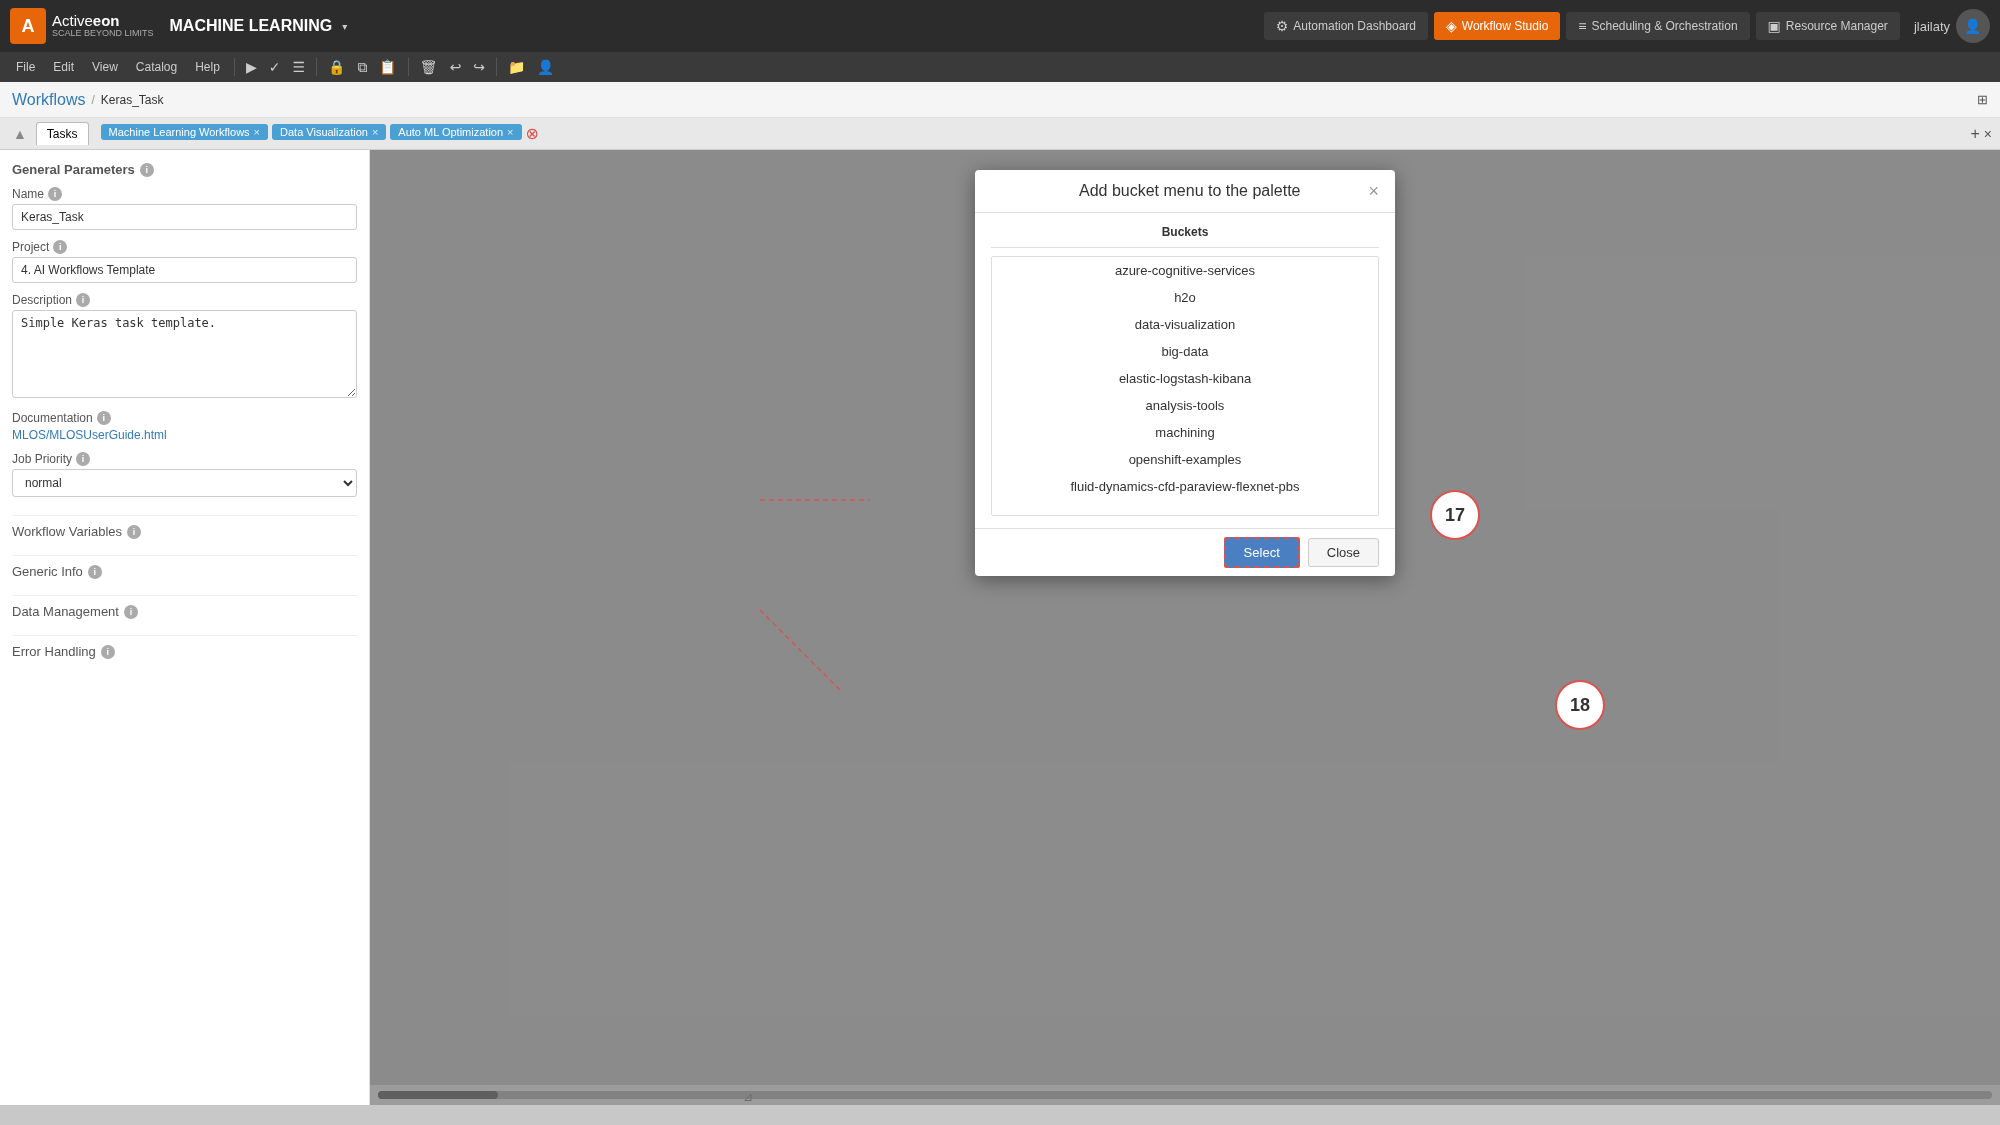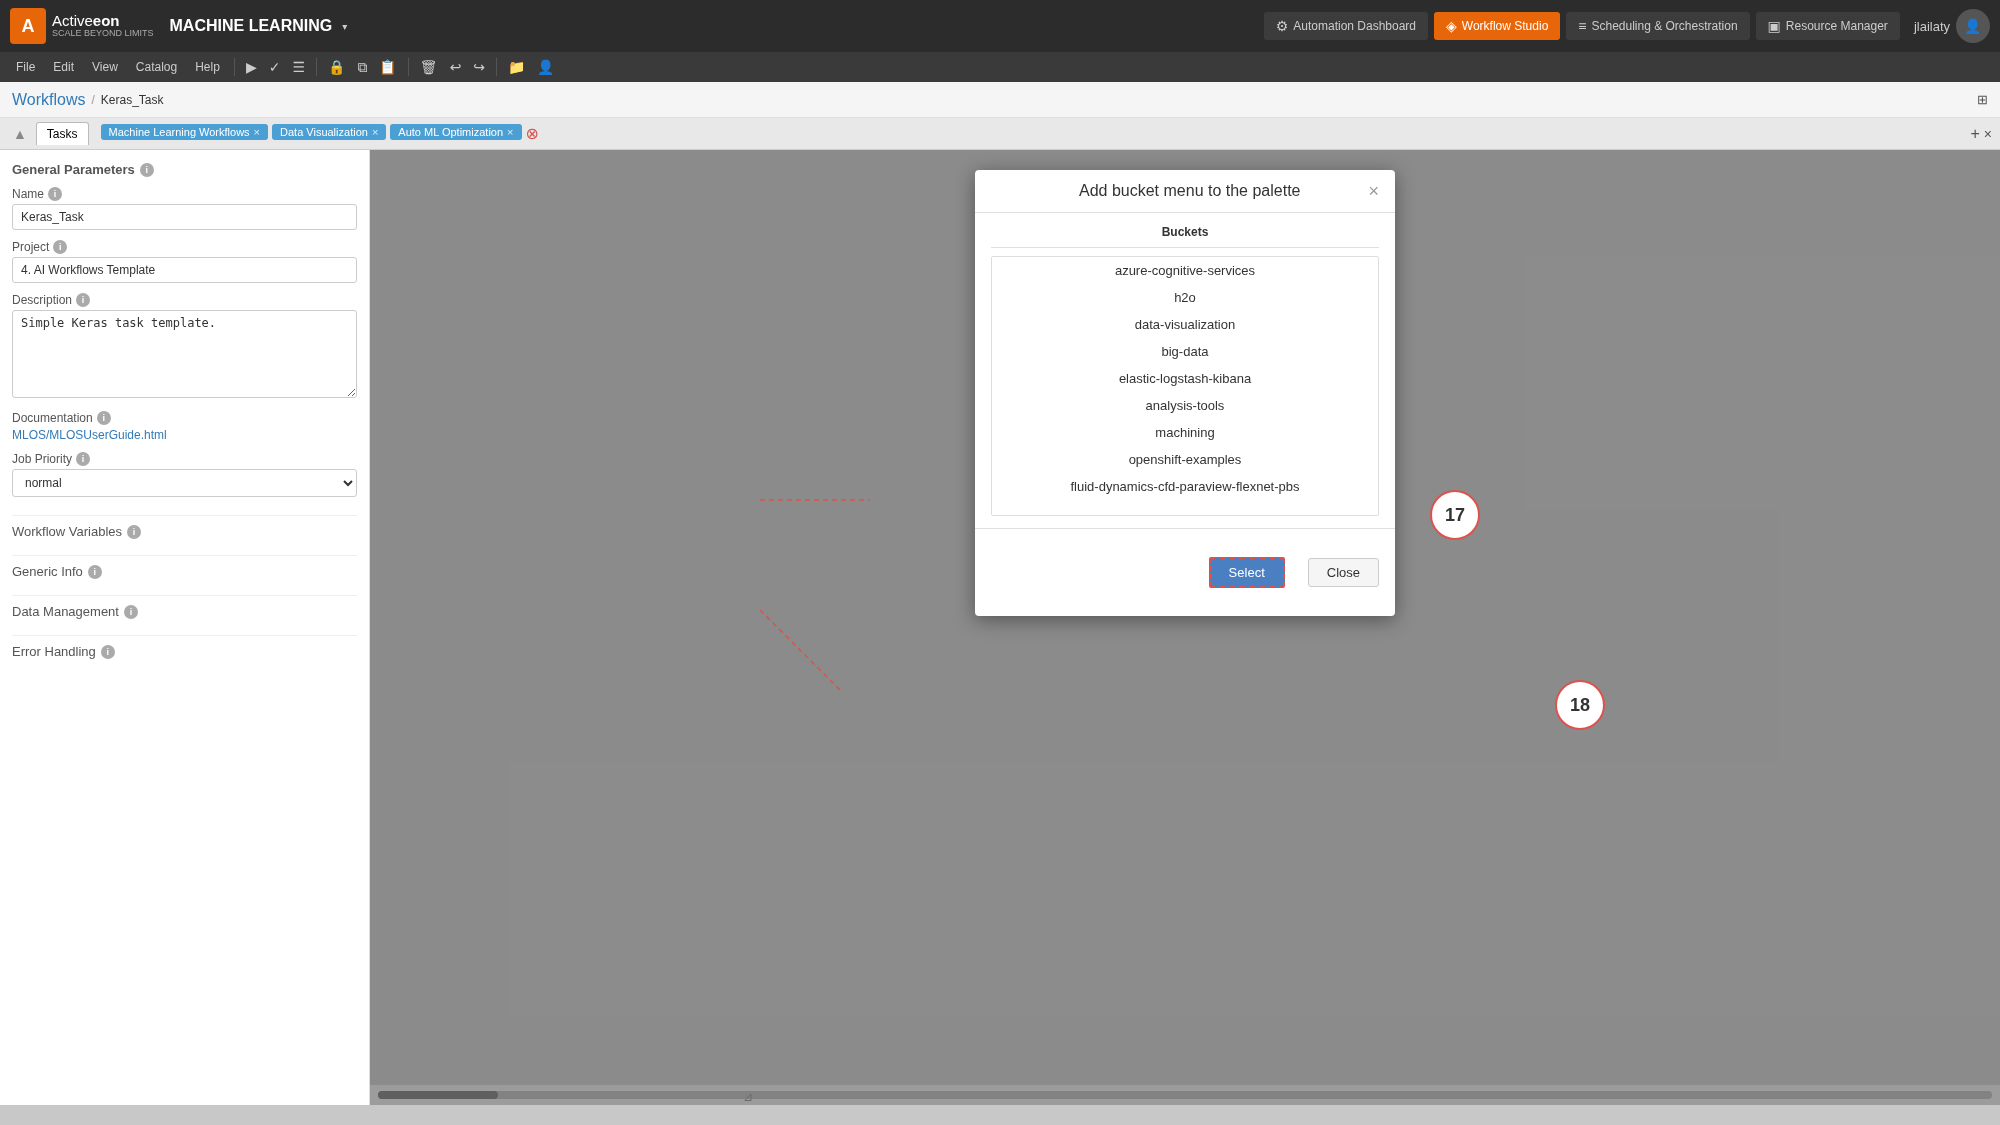--- a/index.html
+++ b/index.html
@@ -142,22 +142,22 @@
     .modal-section-title { font-size: 12px; font-weight: bold; color: #333; text-align: center; margin-bottom: 8px; }
     .modal-divider { border: none; border-top: 1px solid #e0e0e0; margin: 0 0 8px 0; }
     .bucket-list {
       border: 1px solid #ddd; height: 260px; overflow-y: auto;
       border-radius: 2px; position: relative;
     }
     .bucket-item {
       padding: 6px 10px; cursor: pointer; font-size: 13px; color: #333; text-align: center;
     }
     .modal-footer {
-      display: flex; align-items: center; justify-content: flex-end; gap: 23px;
-      padding: 28px 16px; border-top: 1px solid #e0e0e0;
+      display: flex; align-items: center; justify-content: flex-end; gap: 8px;
+      padding: 8px 16px; border-top: 1px solid #e0e0e0;
     }
     .btn-primary {
       background: #4a7fc1; color: #fff; border: none; padding: 6px 18px;
       border-radius: 3px; cursor: pointer; font-size: 13px;
       border: 2px dashed #d9534f;
     }
     .btn-default {
       background: #f5f5f5; color: #333; border: 1px solid #ccc; padding: 6px 18px;
       border-radius: 3px; cursor: pointer; font-size: 13px;
     }

